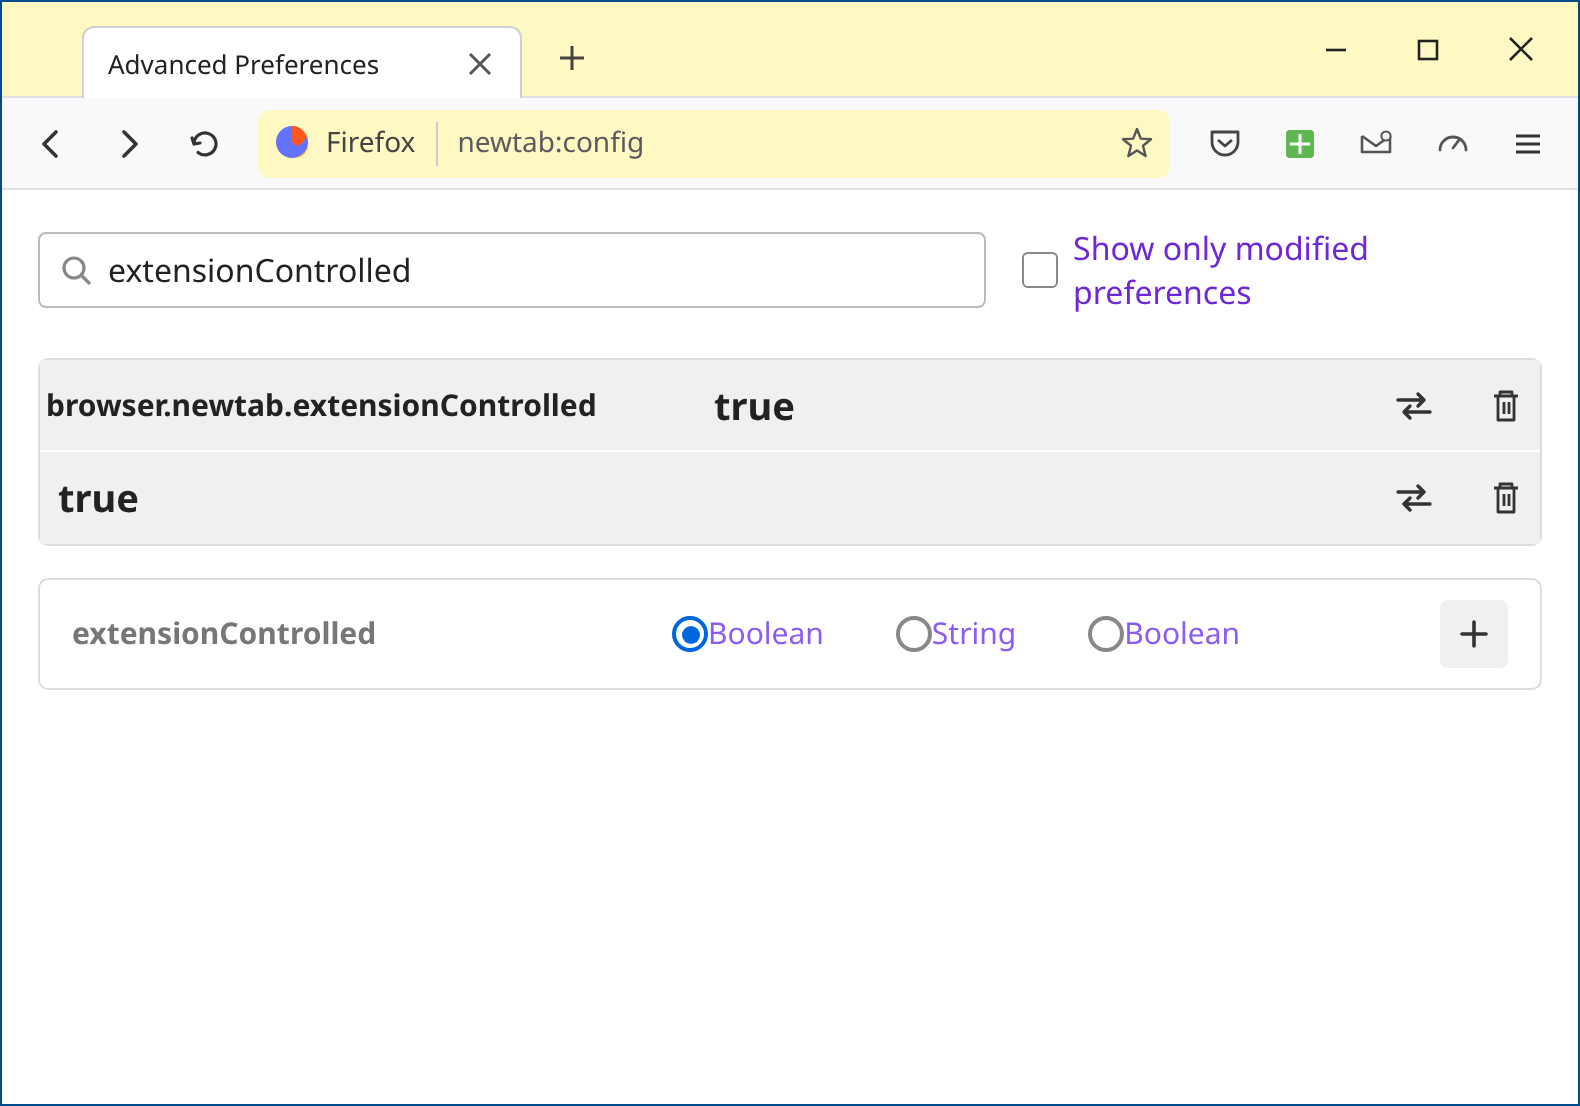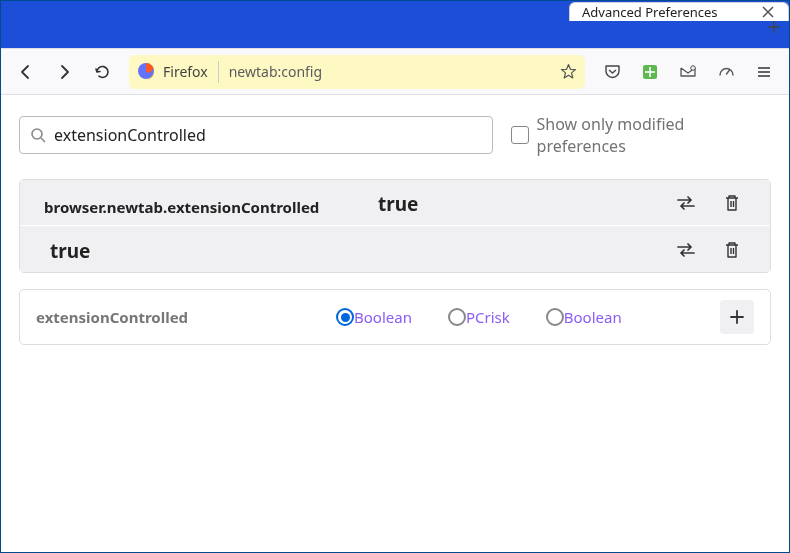--- a/index.html
+++ b/index.html
@@ -1,41 +1,41 @@
 <!DOCTYPE html>
 <html><head>
 <meta charset="utf-8">
 <style>
 * { margin:0; padding:0; box-sizing:border-box; font-family:system-ui,-apple-system,"Segoe UI",sans-serif; }
 body { background:#fff; width:790px; height:553px; overflow:hidden; position:relative; }
 .window { width:790px; height:553px; border:1px solid #004b8d; background:#fff; display:flex; flex-direction:column; }
-.titlebar { height:48px; display:flex; align-items:flex-end; background:#1d4ed8; border-bottom:1px solid #e0e0e4;flex-direction:column; }
+.titlebar { height:48px; display:flex; align-items:flex-end; background:#fef9c3; border-bottom:1px solid #e0e0e4; }
 .tab { display:flex; align-items:center; height:36px; background:#fff; border:1px solid #d0d0d4; border-bottom:none; border-radius:6px 6px 0 0; margin-left:40px; padding:0 12px; min-width:220px; position:relative; top:1px;}
 .tab-title { font-size:13px; color:#222; flex:1; }
 .tab-close { width:16px; height:16px; display:flex; align-items:center; justify-content:center; color:#555; cursor:pointer; }
 .newtab-btn { width:30px; height:30px; display:flex; align-items:center; justify-content:center; color:#444; margin-left:10px; margin-bottom:4px; cursor:pointer; }
 .win-ctrls { margin-left:auto; display:flex; height:100%; align-items:center; padding-right:6px; }
 .win-btn { width:46px; height:40px; display:flex; align-items:center; justify-content:center; color:#222; cursor:pointer; }
 .toolbar { height:46px; display:flex; align-items:center; padding:0 8px; gap:4px; background:#f9f9fb; border-bottom:1px solid #e0e0e4;}
 .nav-btn { width:34px; height:34px; display:flex; align-items:center; justify-content:center; color:#555; border-radius:4px; cursor:pointer;}
 .url-bar { flex:1; height:34px; background:#fef9c3; border-radius:6px; display:flex; align-items:center; padding:0 8px; margin:0 6px;}
 .url-icon { width:20px; height:20px; margin-right:6px;}
 .url-label { font-size:14px; color:#444; }
 .url-divider { width:1px; height:22px; background:#ccc; margin:0 10px;}
 .url-text { font-size:14px; color:#5b5b5f; }
 .url-star { margin-left:auto; color:#666;}
 .content { flex:1; padding:18px 18px; overflow:auto; position:relative;}
 .search-row { display:flex; gap:18px; align-items:center; margin-bottom:22px;}
 .search-box { flex:0 0 474px; height:38px; border:1px solid #bbb; border-radius:4px; display:flex; align-items:center; padding:0 10px;}
 .search-icon { color:#888; margin-right:8px;}
 .search-input { border:none; outline:none; font-size:16px; color:#222; flex:1;}
-.chk-label { display:flex; align-items:center; font-size:16px; color:#737373; gap:8px;}
+.chk-label { display:flex; align-items:center; font-size:16px; color:#6d28d9; gap:8px;}
 .chk { width:18px; height:18px; border:1px solid #888; border-radius:3px;}
 .pref-list { border:1px solid #ddd; border-radius:5px;}
-.pref-row { display:flex; align-items:flex-end; min-height:46px; padding:8px 24px; background:#f0f0f3; border-bottom:1px solid #fff;}
+.pref-row { display:flex; align-items:center; min-height:46px; padding:8px 3px; background:#f0f0f3; border-bottom:1px solid #fff;}
 .pref-row:last-child { border-bottom:none;}
 .pref-name { font-size:15px; font-weight:700; color:#222; width:328px; word-break:break-word;}
 .pref-value { font-size:19px; font-weight:700; color:#222; margin-left:6px;}
 .pref-actions { margin-left:auto; display:flex; gap:18px;}
 .icon-btn { width:28px; height:28px; display:flex; align-items:center; justify-content:center; cursor:pointer; color:#333; }
 .add-row-container { border:1px solid #ddd; border-radius:5px; margin-top:16px;}
 .add-row { display:flex; align-items:center; padding:10px 16px; min-height:48px;}
 .add-name { font-size:15px; font-weight:700; color:#777; width:300px;}
 .radio-group { display:flex; gap:36px; align-items:center;}
 .radio-item { display:flex; align-items:center; gap:0; font-size:15px; color:#8b5cf6;}
@@ -201,21 +201,21 @@
     <div class="add-row-container">
       <div class="add-row">
         <span class="add-name">extensionControlled</span>
         <div class="radio-group">
           <label class="radio-item">
               <span class="radio checked"></span>
               <span>Boolean</span>
             </label>
           <label class="radio-item">
               <span class="radio"></span>
-              <span>PCrisk</span>
+              <span>String</span>
             </label>
           <label class="radio-item">
               <span class="radio"></span>
               <span>Boolean</span>
             </label>
         </div>
         <div class="add-btn">
             <svg width="16" height="16" viewBox="0 0 16 16">
               <path d="M8 2 V14 M2 8 H14" stroke="#333" stroke-width="1.8" stroke-linecap="round"></path>
             </svg>

